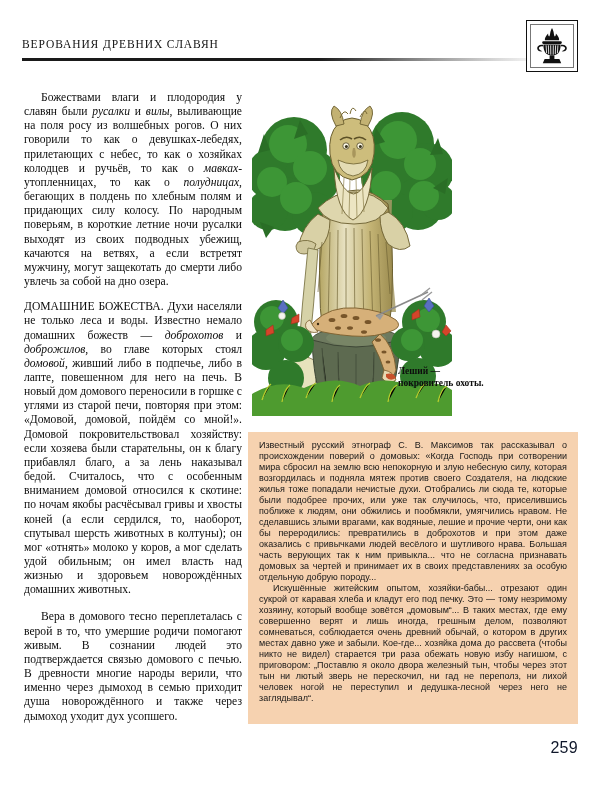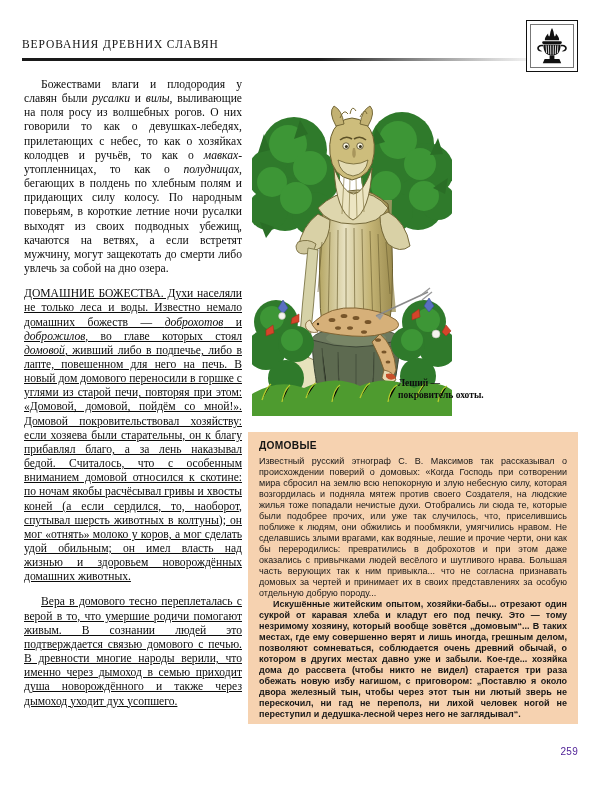--- a/index.html
+++ b/index.html
@@ -80,44 +80,44 @@
     text-align: justify;
     -webkit-hyphens: none;
     hyphens: none;
     color: #0b0b0b;
   }
   .col-left p {
     margin: 0;
   }
   .col-left p.indent {
     text-indent: 17px;
+    margin-top: 13px;
   }
   .col-left p + p {
     margin-top: 11px;
-    text-decoration: underline;
   }
   .col-left i {
     font-style: italic;
   }
 
   
   .illus {
     position: absolute;
     left: 252px;
     top: 82px;
     width: 200px;
     height: 335px;
   }
   .illus svg { display: block; }
 
   
   .caption {
     position: absolute;
     left: 398px;
-    top: 378px;
+    top: 366px;
     width: 96px;
     font-family: "Liberation Serif", serif;
     font-weight: bold;
     font-size: 9.5px;
     line-height: 11.6px;
     color: #0d0d0d;
   }
 
   
   .sidebox {
@@ -139,30 +139,30 @@
     margin: 0 0 5px 0;
   }
   .sidebox-body {
     font-family: "Liberation Sans", sans-serif;
     font-size: 9.0px;
     line-height: 11px;
     text-align: justify;
     color: #171717;
   }
   .sidebox-body p { margin: 0; }
-  .sidebox-body p.indent { text-indent: 14px; font-weight: bold; }
+  .sidebox-body p.indent { text-indent: 14px; }
 
   
   .folio {
     position: absolute;
     right: 22px;
     bottom: 28px;
     font-family: "Liberation Sans", sans-serif;
-    font-size: 10px;
-    color: #4c1d95;
+    font-size: 16px;
+    color: #0f172a;
     letter-spacing: 0.3px;
   }
 </style>
 </head>
 <body>
 
 <div class="page">
 
   <div class="header">
     <div class="header-title">ВЕРОВАНИЯ ДРЕВНИХ СЛАВЯН</div>
@@ -407,21 +407,20 @@
           <path d="M164 316 q5 -12 10 -15"></path>
             <path d="M186 320 q3 -13 9 -16"></path>
         </g>
       </g>
     </svg>
   </div>
 
   <div class="caption">Леший — покровитель охоты.</div>
 
   <div class="sidebox">
-    <div class="sidebox-title">ДОМОВЫЕ</div>
     <div class="sidebox-body">
       <p>Известный русский этнограф С. В. Максимов так рассказывал о происхождении  поверий о домовых: «Когда Господь при сотворении мира сбросил на землю всю непокорную и злую небесную силу, которая возгордилась и подняла мятеж против своего Создателя, на людские жилья тоже попадали нечистые духи. Отобрались ли сюда те, которые были подобрее прочих, или уже так случилось, что, приселившись поближе к людям, они обжились и пообмякли, умягчились нравом. Не сделавшись злыми врагами, как водяные, лешие и прочие черти, они как бы переродились: превратились в доброхотов и при этом даже оказались с привычками людей весёлого и шутливого нрава. Большая часть верующих так к ним привыкла... что не согласна признавать домовых за чертей и принимает их в своих представлениях за особую отдельную добрую породу...</p>
       <p class="indent">Искушённые житейским опытом, хозяйки-бабы... отрезают один сукрой от каравая хлеба и кладут его под печку. Это — тому незримому хозяину, который вообще зовётся „домовым“... В таких местах, где ему совершенно верят и лишь иногда, грешным делом, позволяют сомневаться, соблюдается очень древний обычай, о котором в других местах давно уже и забыли. Кое-где... хозяйка дома до рассвета (чтобы никто не видел) старается три раза обежать новую избу нагишом, с приговором: „Поставлю я около двора железный тын, чтобы через этот тын ни лютый зверь не перескочил, ни гад не переполз, ни лихой человек ногой не переступил и дедушка-лесной через него не заглядывал“.</p>
     </div>
   </div>
 
   <div class="folio">259</div>
 
 </div>
 

